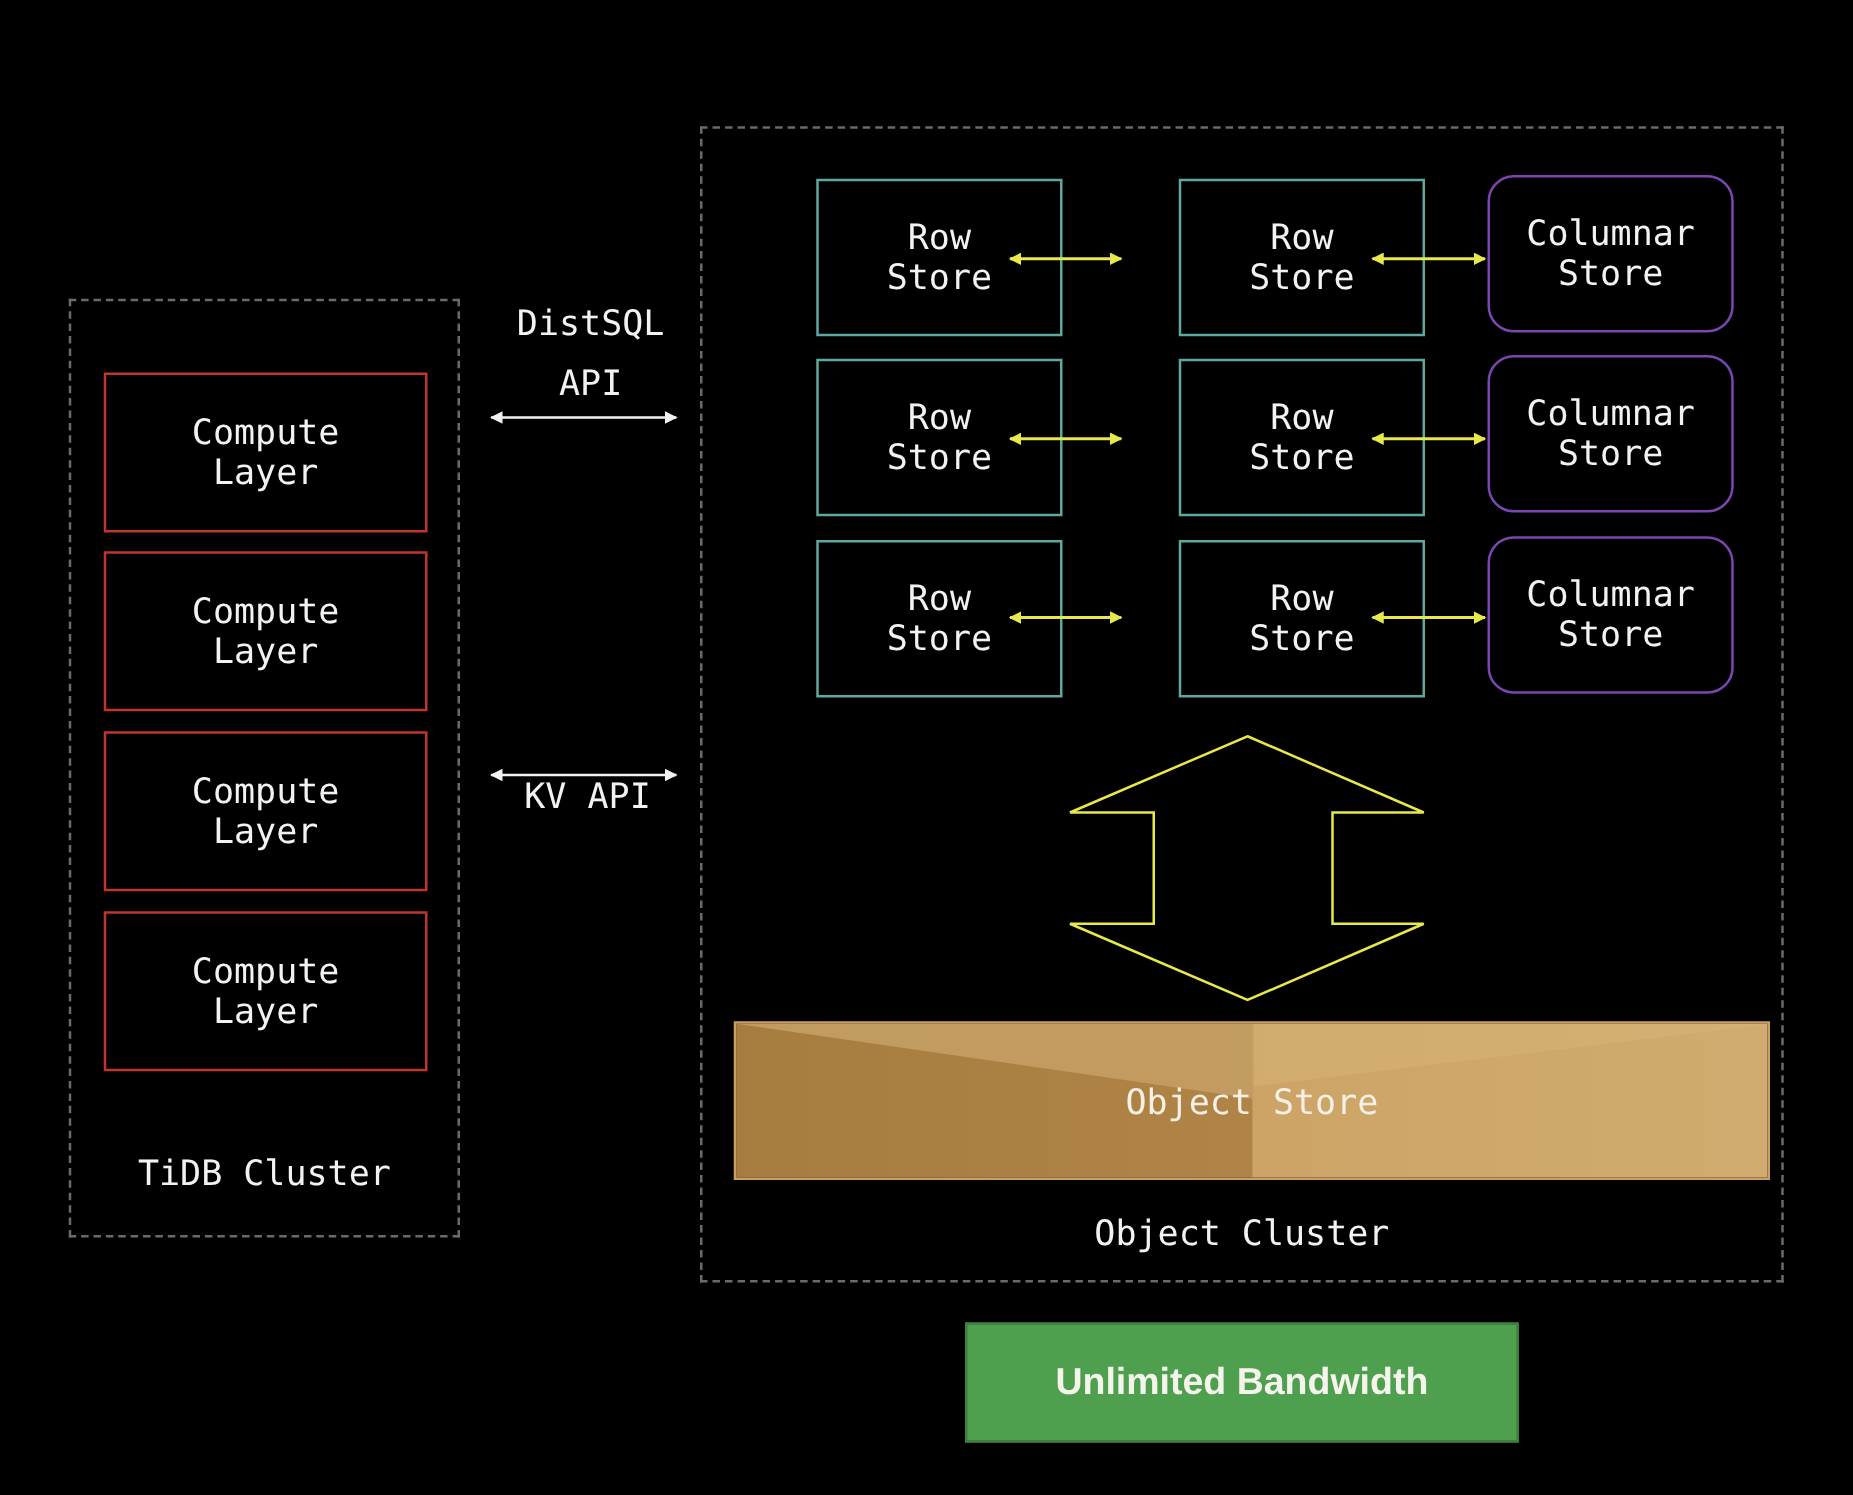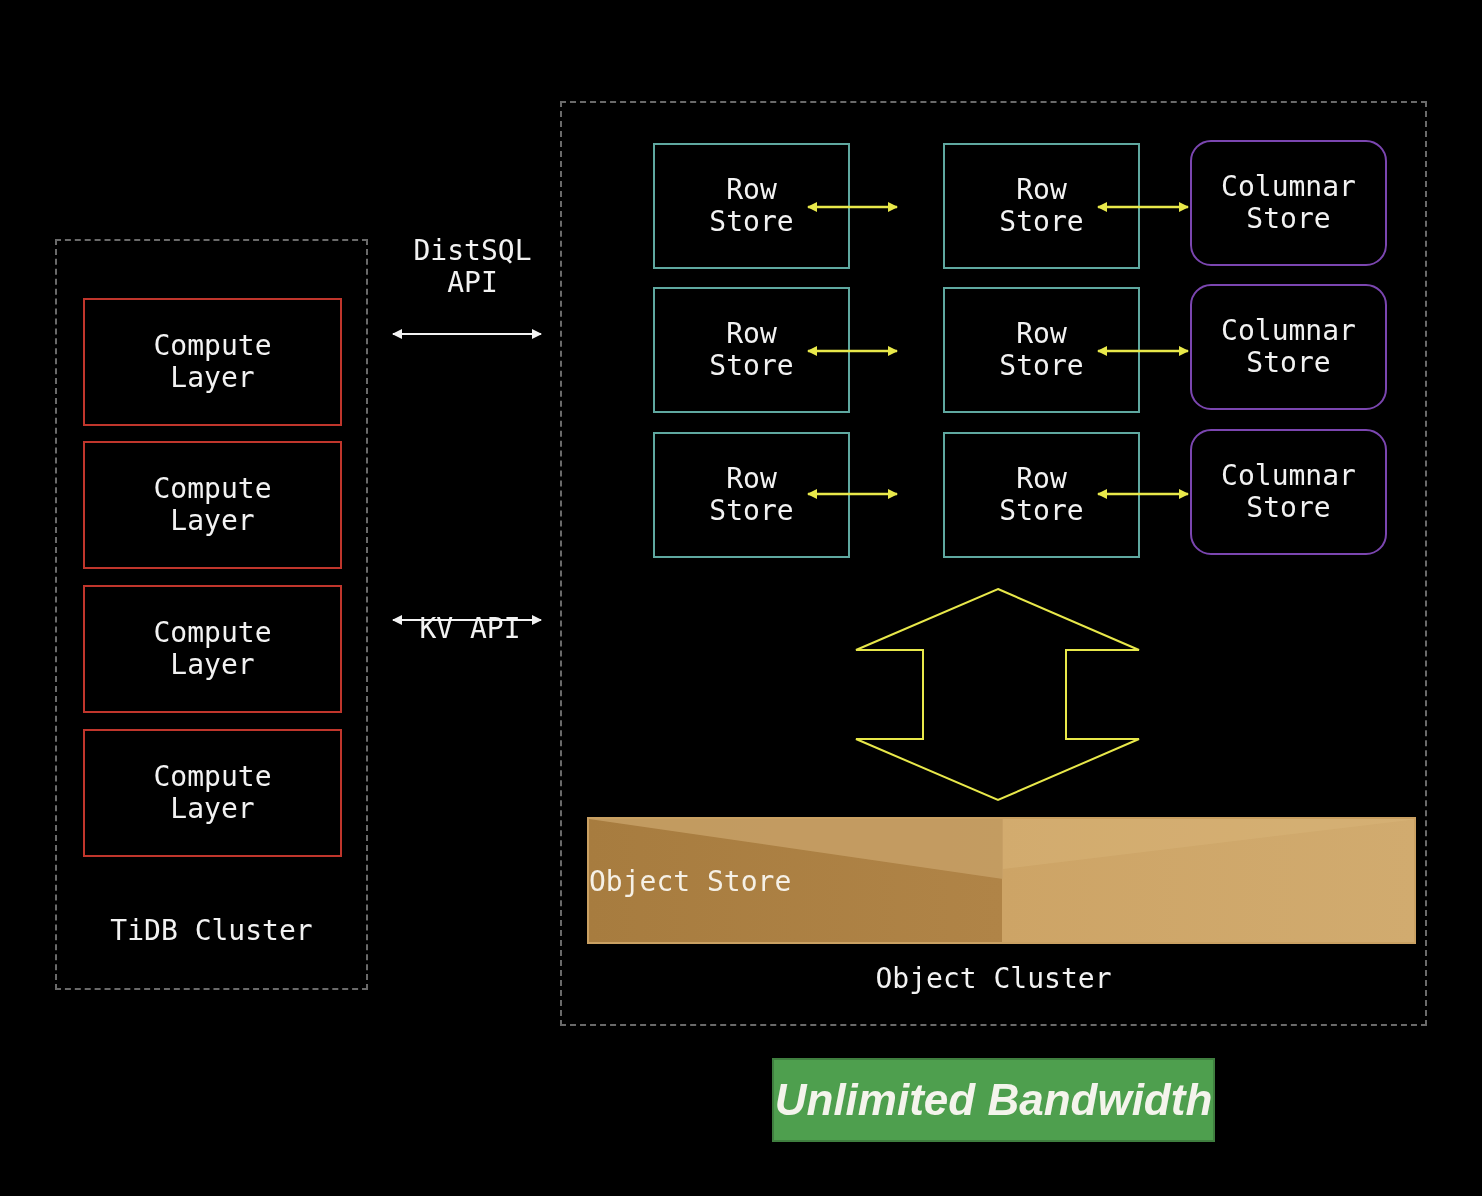--- a/index.html
+++ b/index.html
@@ -4,29 +4,29 @@
 <style>
   html, body { margin:0; padding:0; }
   body { width:1482px; height:1196px; background:#000; position:relative; overflow:hidden;
          font-family:"DejaVu Sans Mono", monospace; color:#f2f2f2; }
   .cluster { position:absolute; border:2px dashed #6a6a6a; box-sizing:border-box; }
   .box { position:absolute; box-sizing:border-box; border:2px solid; display:flex; align-items:center;
          justify-content:center; text-align:center; font-size:28px; line-height:32px; white-space:pre-line; }
   .compute { border-color:#c0362c;margin-top:33px; }
   .row { border-color:#5fa8a0;margin-left:44px; }
   .col { border-color:#7b46b0;border-radius:21px; }
-  .label { position:absolute; font-size:28px; line-height:32px; text-align:center; white-space:pre-line; }
+  .label { position:absolute; font-size:28px; line-height:48px; text-align:center; white-space:pre-line; }
   .obj { position:absolute; left:587px; top:817px; width:829px; height:127px; box-sizing:border-box;
          border:2px solid #c9a062; overflow:hidden;
          background:linear-gradient(90deg,#a77c3f 0%,#b08447 50%,#cda466 50.1%,#d1ab6f 100%); }
   .obj .sheen { position:absolute; inset:0; }
-  .obj-label { position:absolute; left:0; right:0; top:46px; font-size:28px; color:#f5f0e6; }
-  .green { position:absolute; left:772px; top:1058px; width:443px; height:84px; box-sizing:border-box;
+  .obj-label { position:absolute; left:0; right:0; top:46px; text-align:center; font-size:28px; color:#f5f0e6; }
+  .green { position:absolute; left:772px; top:1058px; width:443px; height:96px; box-sizing:border-box;
            background:#4e9f4e; border:2px solid #3f7f3f; display:flex; align-items:center; justify-content:center;
-           font-family:"Liberation Sans", sans-serif; font-weight:bold; font-size:44px; color:#f4f4ec;font-style:italic; }
+           font-family:"Liberation Sans", sans-serif; font-weight:bold; font-size:30px; color:#f4f4ec; }
   svg { position:absolute; left:0; top:0; }
 </style>
 </head>
 <body>
 
 <div class="cluster" style="left:55px;top:239px;width:313px;height:751px;"></div>
 <div class="box compute" style="left:83px;top:265px;width:259px;height:128px;">Compute
 Layer</div>
 <div class="box compute" style="left:83px;top:408px;width:259px;height:128px;">Compute
 Layer</div>

